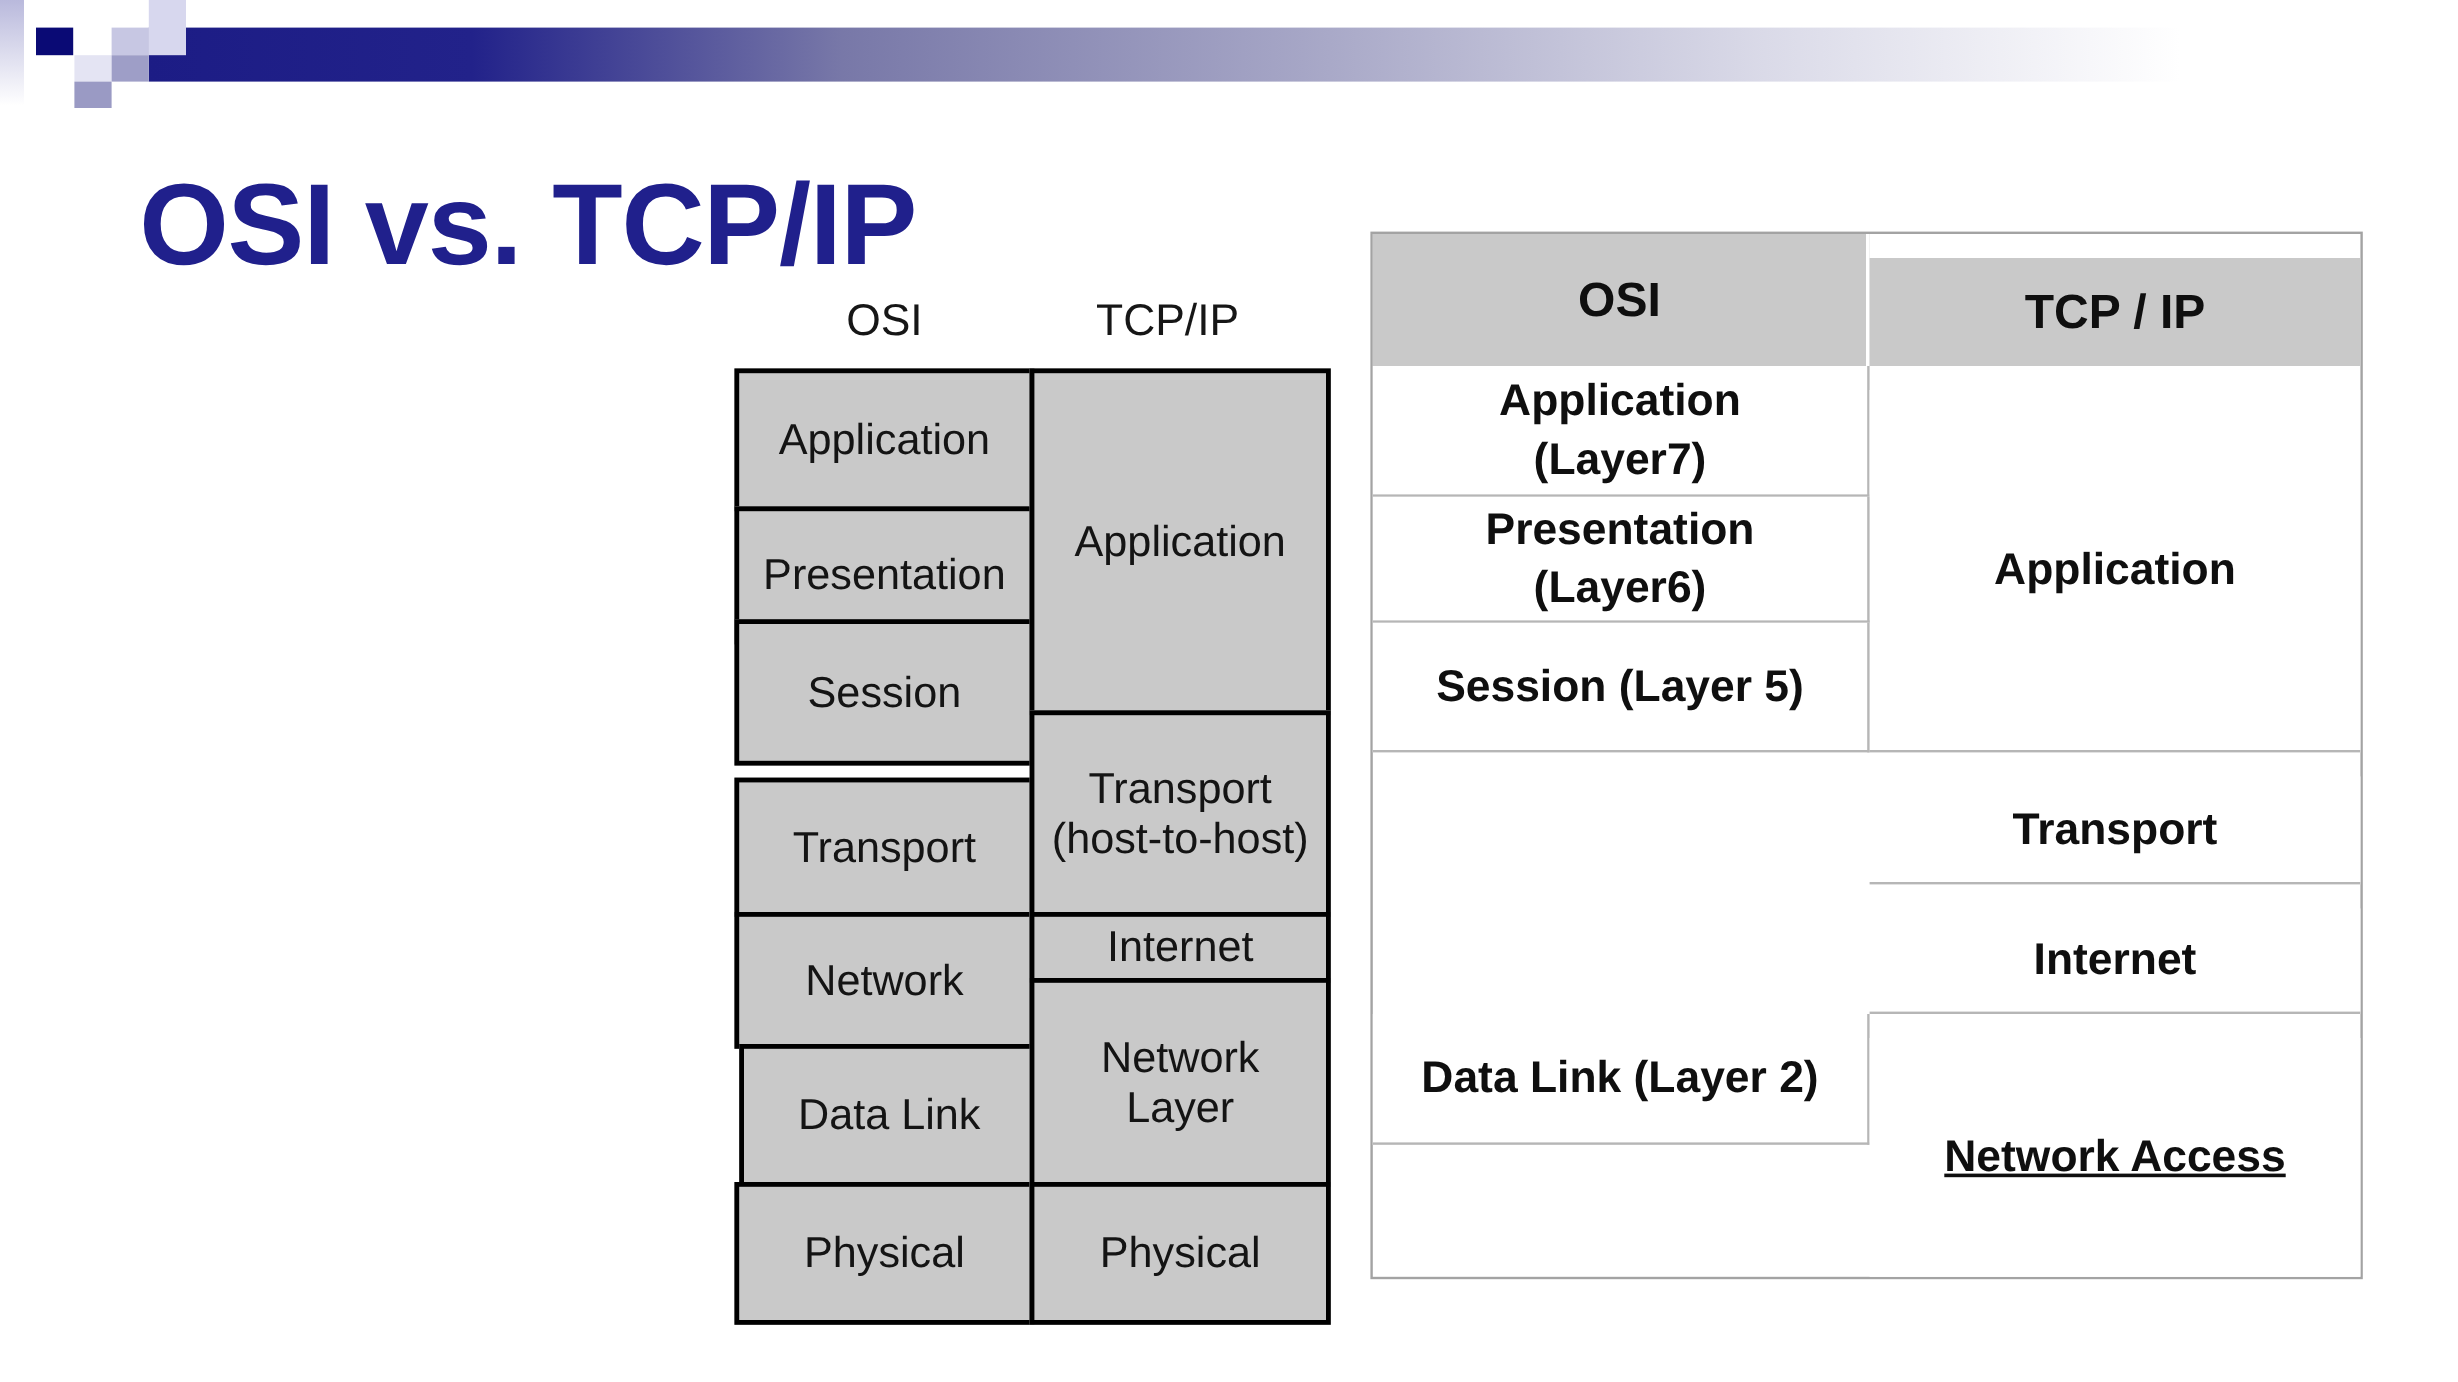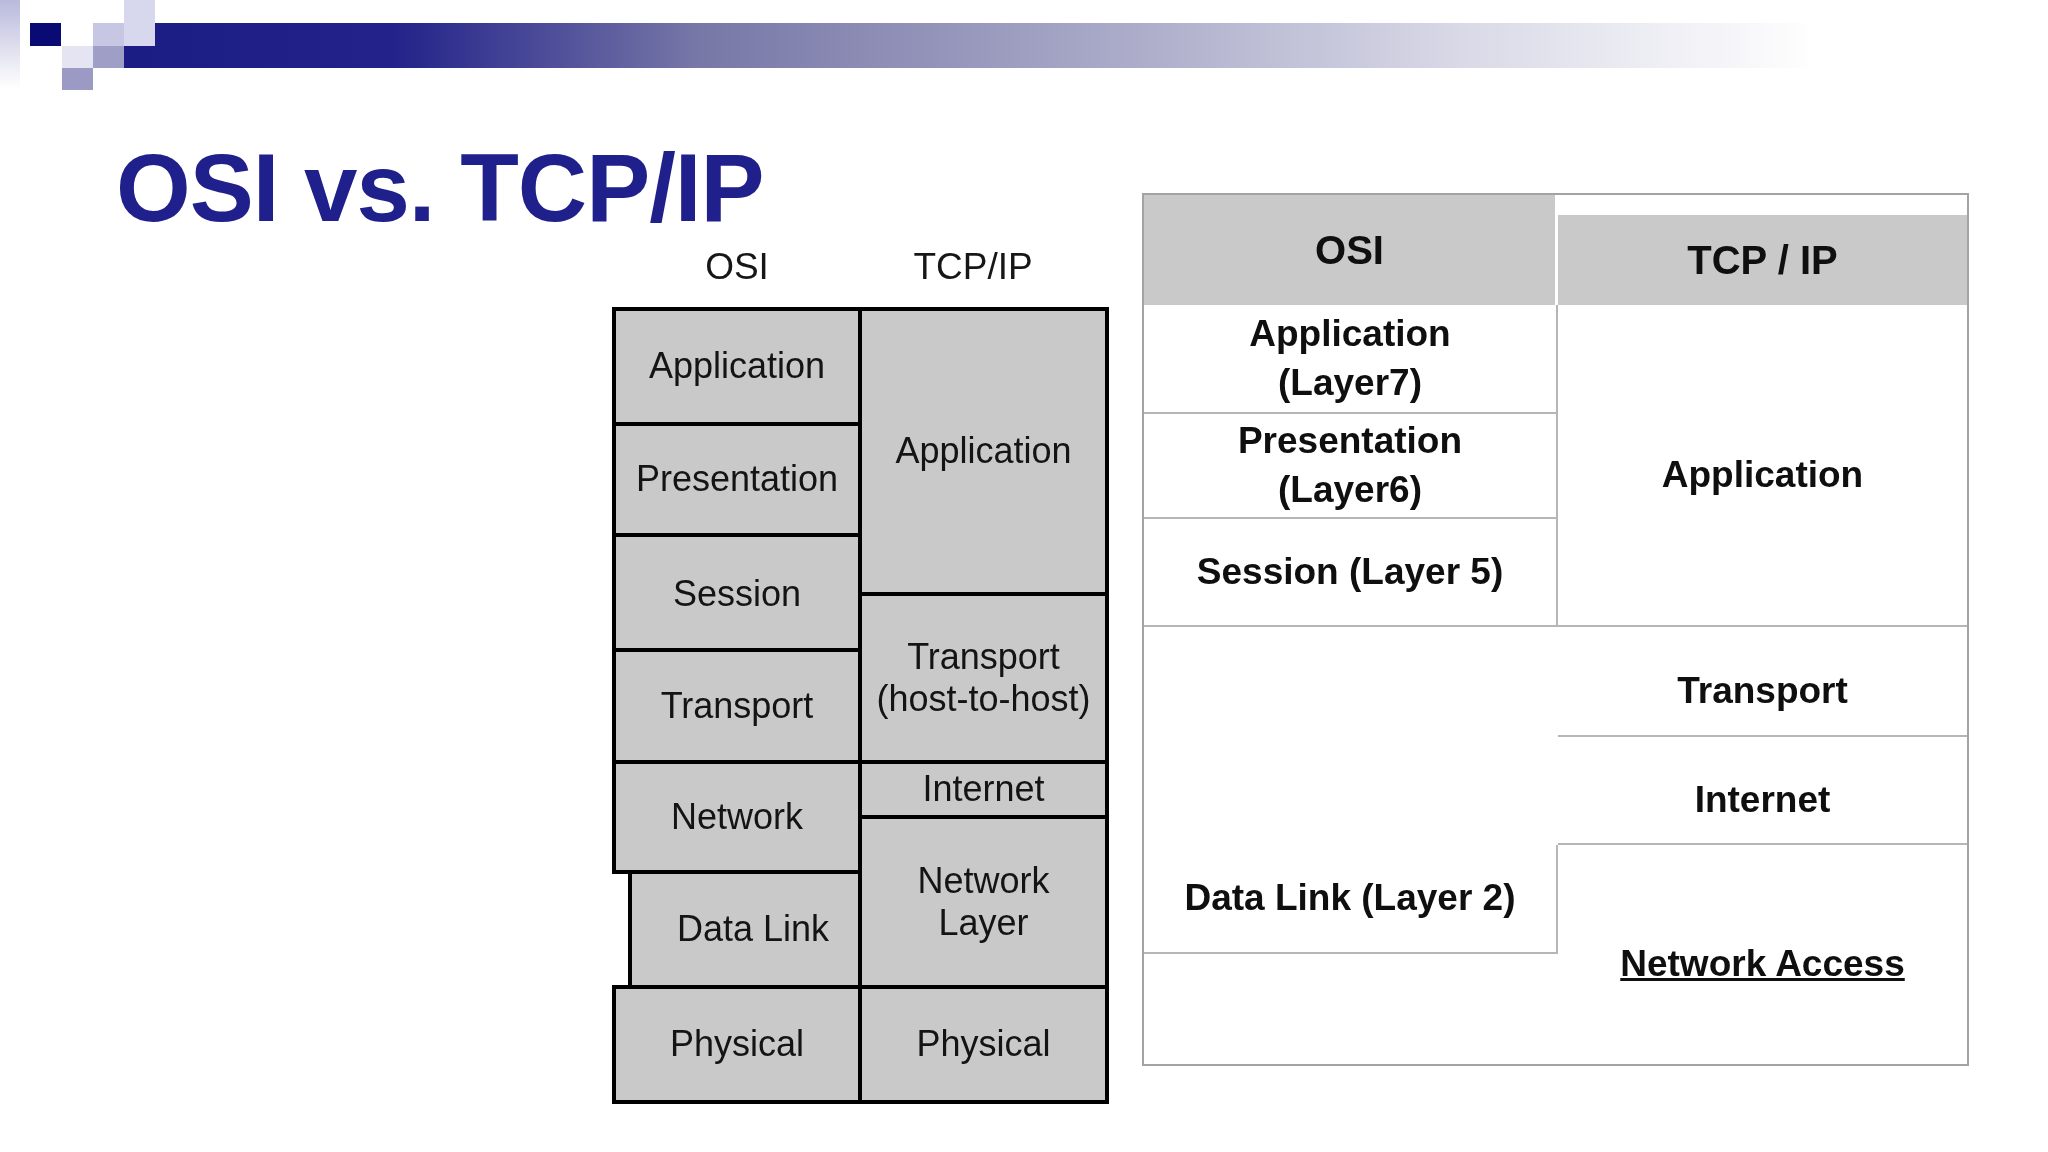--- a/index.html
+++ b/index.html
@@ -81,24 +81,24 @@
 
   <div class="title">OSI vs. TCP/IP</div>
 
   <div class="stack-header osi">OSI</div>
   <div class="stack-header tcp">TCP/IP</div>
 
   <div class="diagram">
 
     <div class="dcell" style="left:0;top:0;width:250px;height:119px">Application</div>
     <div class="dcell" style="left:0;top:115px;width:250px;height:115px">Presentation</div>
-    <div class="dcell" style="left:0;top:226px;width:250px;height:122px">Session</div>
+    <div class="dcell" style="left:0;top:209px;width:250px;height:122px">Session</div>
     <div class="dcell" style="left:0;top:341px;width:250px;height:116px">Transport</div>
     <div class="dcell" style="left:0;top:453px;width:250px;height:114px">Network</div>
-    <div class="dcell" style="left:16px;top:563px;width:250px;height:119px">Data Link</div>
+    <div class="dcell" style="left:4px;top:563px;width:250px;height:119px">Data Link</div>
     <div class="dcell" style="left:0;top:678px;width:250px;height:119px">Physical</div>
 
     <div class="dcell" style="left:246px;top:0;width:251px;height:289px">
       <span class="line">Application</span>
     </div>
     <div class="dcell" style="left:246px;top:285px;width:251px;height:172px">
       <span class="line">Transport</span>
       <span class="line">(host-to-host)</span>
     </div>
     <div class="dcell" style="left:246px;top:453px;width:251px;height:59px">

